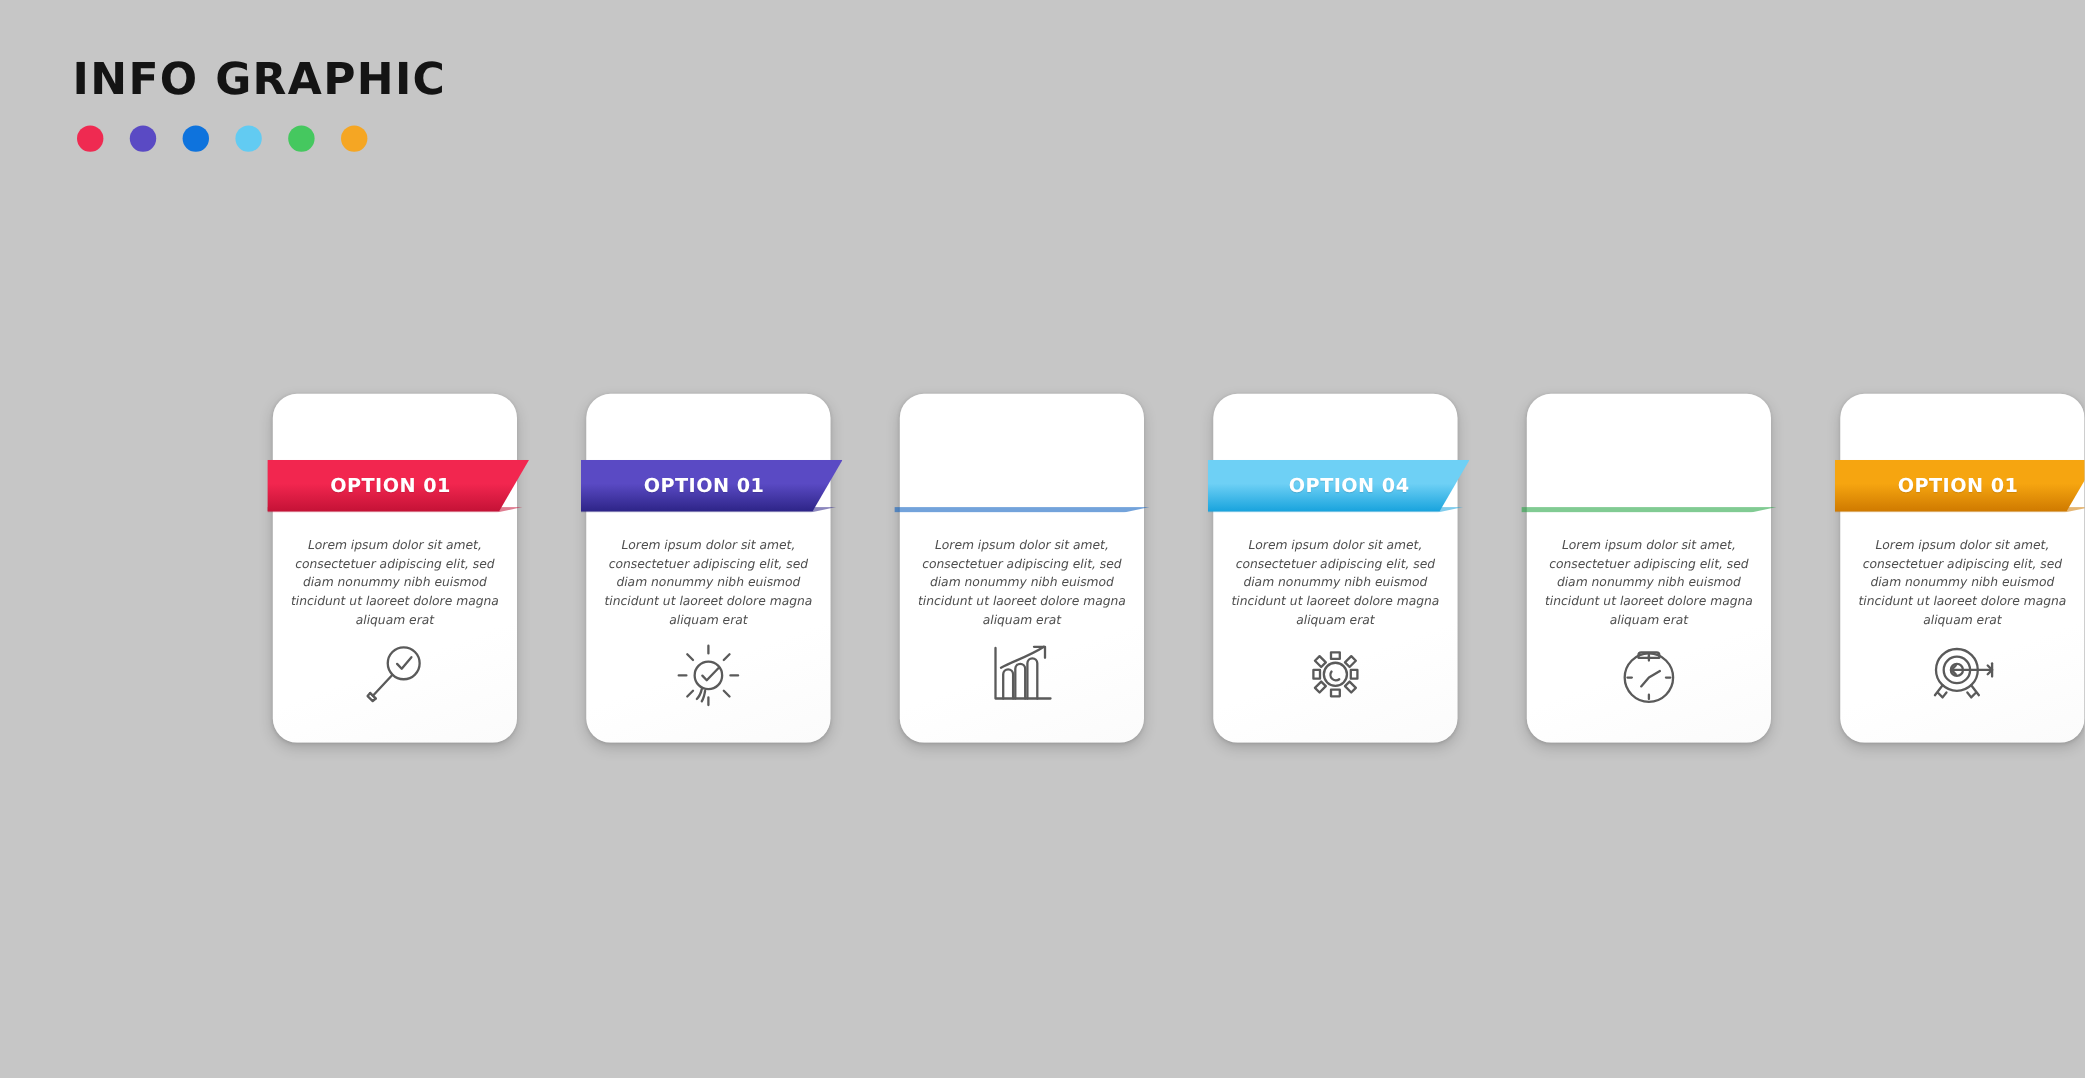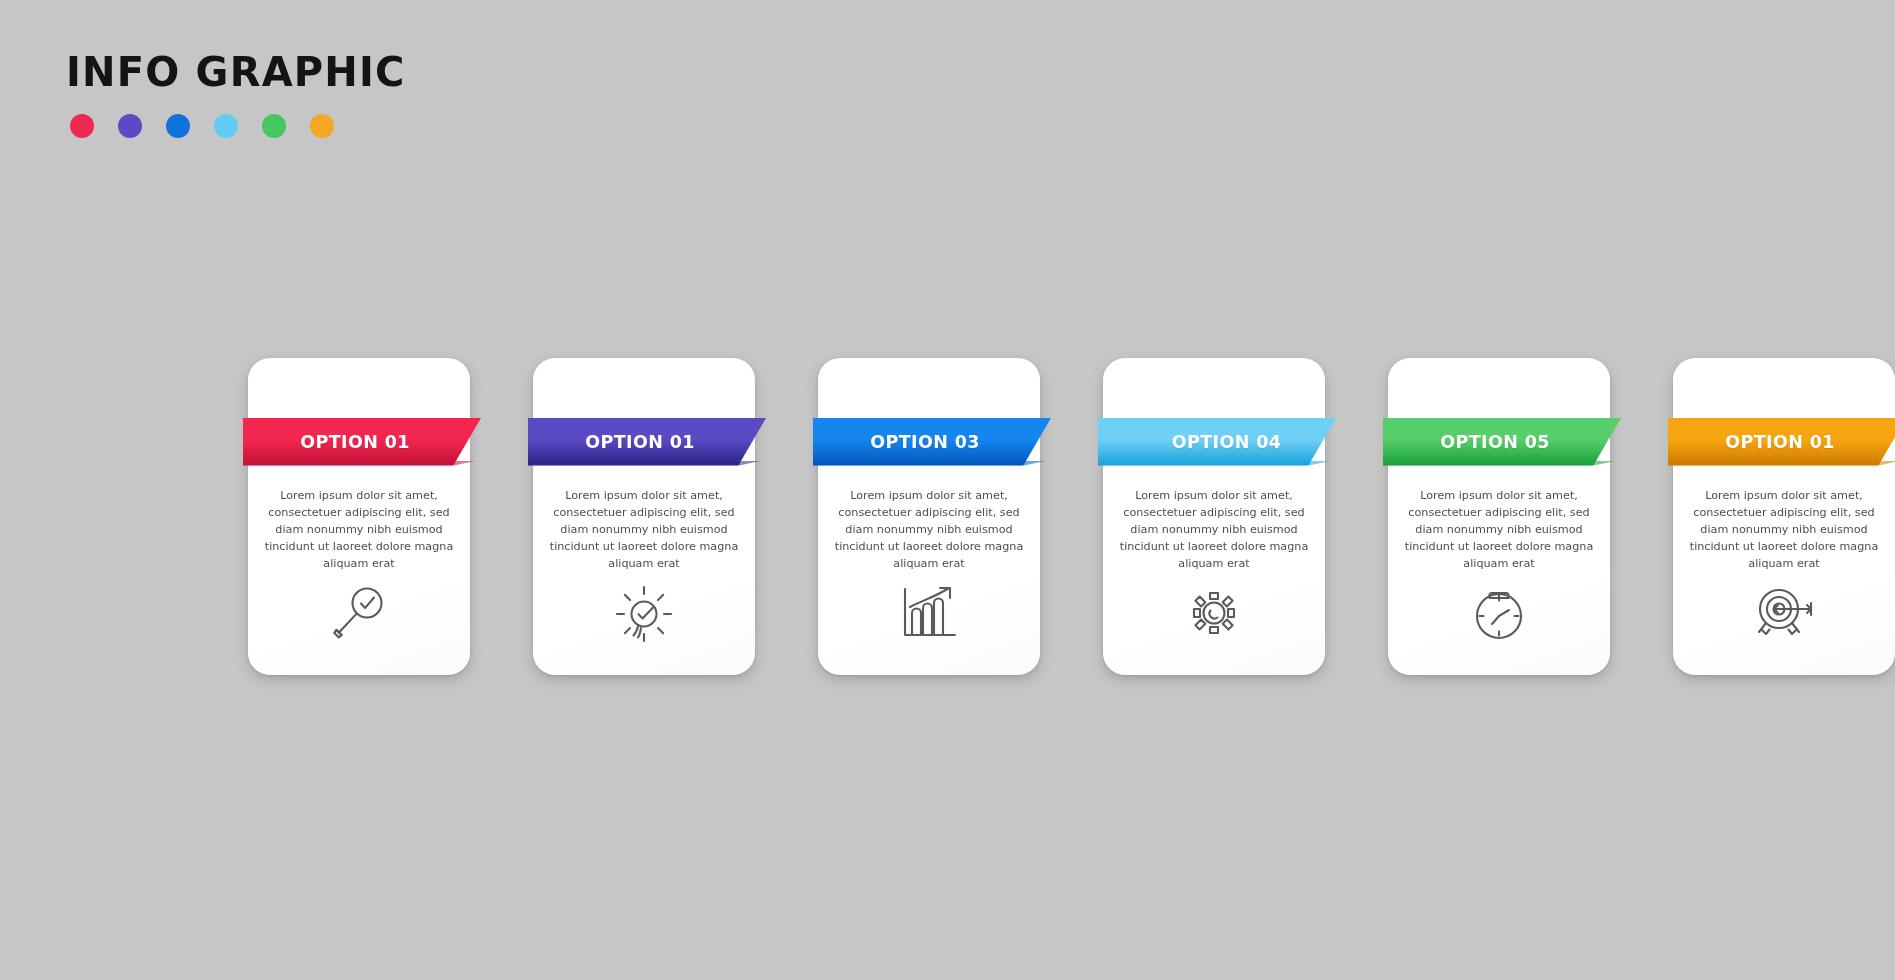--- a/index.html
+++ b/index.html
@@ -57,20 +57,21 @@
     width:232px; height:5px;
     clip-path:polygon(0 0, 100% 0, 90% 100%, 0 100%);
     opacity:0.55;
   }
 
   .body-text {
     position:absolute; left:14px; right:14px; top:129px;
     text-align:center; color:#4e4e4e;
     font-size:11.2px; line-height:1.52;
     font-family:"DejaVu Sans", sans-serif;
+    font-style:italic;
   }
 
   .icon-box {
     position:absolute; left:0; right:0; top:222px;
     display:flex; align-items:center; justify-content:center;
     height:66px;
   }
   .icon-box svg { display:block; }
 </style>
 </head>
@@ -121,23 +122,20 @@
             <path d="M26.5 32.2 l4 4.2 L41 25.5" fill="none" stroke="#5a5a5a" stroke-width="2.1" stroke-linecap="round" stroke-linejoin="round"></path>
             <path d="M32 12 v-7 M32 52 v7 M12 32 h-7 M52 32 h7" fill="none" stroke="#5a5a5a" stroke-width="2.1" stroke-linecap="round" stroke-linejoin="round"></path>
             <path d="M18 18 l-5.2-5.2 M46 18 l5.2-5.2 M18 46 l-5.2 5.2 M46 46 l5.2 5.2" fill="none" stroke="#5a5a5a" stroke-width="2.1" stroke-linecap="round" stroke-linejoin="round"></path>
             <path d="M26 44.5 q-1.5 6 -4.5 9 M29 46 q-1 6.5 -3 9.5" fill="none" stroke="#5a5a5a" stroke-width="2.1" stroke-linecap="round" stroke-linejoin="round"></path>
           </svg>
         </div>
       </div>
       <div class="card-wrap">
         <div class="card"></div>
         <div class="ribbon-fold" style="background: rgb(0, 87, 189);"></div>
-        <div class="ribbon" style="background: linear-gradient(rgb(21, 133, 239) 0%, rgb(21, 133, 239) 46%, rgb(0, 87, 189) 100%);">
-          <span class="ribbon-label">OPTION 03</span>
-        </div>
         <div class="body-text">Lorem ipsum dolor sit amet, consectetuer adipiscing elit, sed diam nonummy nibh euismod tincidunt ut laoreet dolore magna aliquam erat</div>
         <div class="icon-box">
           <svg width="64" height="60" viewBox="0 0 64 60">
             <path d="M8 6 V52 H58" fill="none" stroke="#5a5a5a" stroke-width="2.1" stroke-linecap="round" stroke-linejoin="round"></path>
             <path d="M15 52 V30 a4.5 4.5 0 0 1 9 0 V52" fill="none" stroke="#5a5a5a" stroke-width="2.1" stroke-linecap="round" stroke-linejoin="round"></path>
             <path d="M26 52 V25 a4.5 4.5 0 0 1 9 0 V52" fill="none" stroke="#5a5a5a" stroke-width="2.1" stroke-linecap="round" stroke-linejoin="round"></path>
             <path d="M37 52 V20 a4.5 4.5 0 0 1 9 0 V52" fill="none" stroke="#5a5a5a" stroke-width="2.1" stroke-linecap="round" stroke-linejoin="round"></path>
             <path d="M13 24 C24 18, 38 14, 52 5" fill="none" stroke="#5a5a5a" stroke-width="2.1" stroke-linecap="round" stroke-linejoin="round"></path>
             <path d="M43 5 H53 V15" fill="none" stroke="#5a5a5a" stroke-width="2.1" stroke-linecap="round" stroke-linejoin="round"></path>
           </svg>
@@ -158,23 +156,20 @@
             <path d="M15.6 13.5 l5.7 5.7 -4.2 4.2 -5.7-5.7 Z" fill="none" stroke="#5a5a5a" stroke-width="2.1" stroke-linecap="round" stroke-linejoin="round"></path>
             <path d="M44.4 13.5 l-5.7 5.7 4.2 4.2 5.7-5.7 Z" fill="none" stroke="#5a5a5a" stroke-width="2.1" stroke-linecap="round" stroke-linejoin="round"></path>
             <path d="M15.6 46.5 l5.7-5.7 -4.2-4.2 -5.7 5.7 Z" fill="none" stroke="#5a5a5a" stroke-width="2.1" stroke-linecap="round" stroke-linejoin="round"></path>
             <path d="M44.4 46.5 l-5.7-5.7 4.2-4.2 5.7 5.7 Z" fill="none" stroke="#5a5a5a" stroke-width="2.1" stroke-linecap="round" stroke-linejoin="round"></path>
           </svg>
         </div>
       </div>
       <div class="card-wrap">
         <div class="card"></div>
         <div class="ribbon-fold" style="background: rgb(26, 160, 58);"></div>
-        <div class="ribbon" style="background: linear-gradient(rgb(86, 207, 106) 0%, rgb(86, 207, 106) 46%, rgb(26, 160, 58) 100%);">
-          <span class="ribbon-label">OPTION 05</span>
-        </div>
         <div class="body-text">Lorem ipsum dolor sit amet, consectetuer adipiscing elit, sed diam nonummy nibh euismod tincidunt ut laoreet dolore magna aliquam erat</div>
         <div class="icon-box">
           <svg width="58" height="62" viewBox="0 0 58 62">
             <circle cx="29" cy="34" r="22" fill="none" stroke="#5a5a5a" stroke-width="2.1" stroke-linecap="round" stroke-linejoin="round"></circle>
             <path d="M22 11 h14 a2.5 2.5 0 0 1 2.5 2.5 V16 h-19 v-2.5 A2.5 2.5 0 0 1 22 11 Z" fill="none" stroke="#5a5a5a" stroke-width="2.1" stroke-linecap="round" stroke-linejoin="round"></path>
             <path d="M29 12 v4" fill="none" stroke="#5a5a5a" stroke-width="2.1" stroke-linecap="round" stroke-linejoin="round"></path>
             <path d="M29 34 L39 28 M29 34 L22 42" fill="none" stroke="#5a5a5a" stroke-width="2.1" stroke-linecap="round" stroke-linejoin="round"></path>
             <path d="M29 14.5 v4 M29 49.5 v4 M9.5 34 h4 M44.5 34 h4" fill="none" stroke="#5a5a5a" stroke-width="2.1" stroke-linecap="round" stroke-linejoin="round"></path>
           </svg>
         </div>

